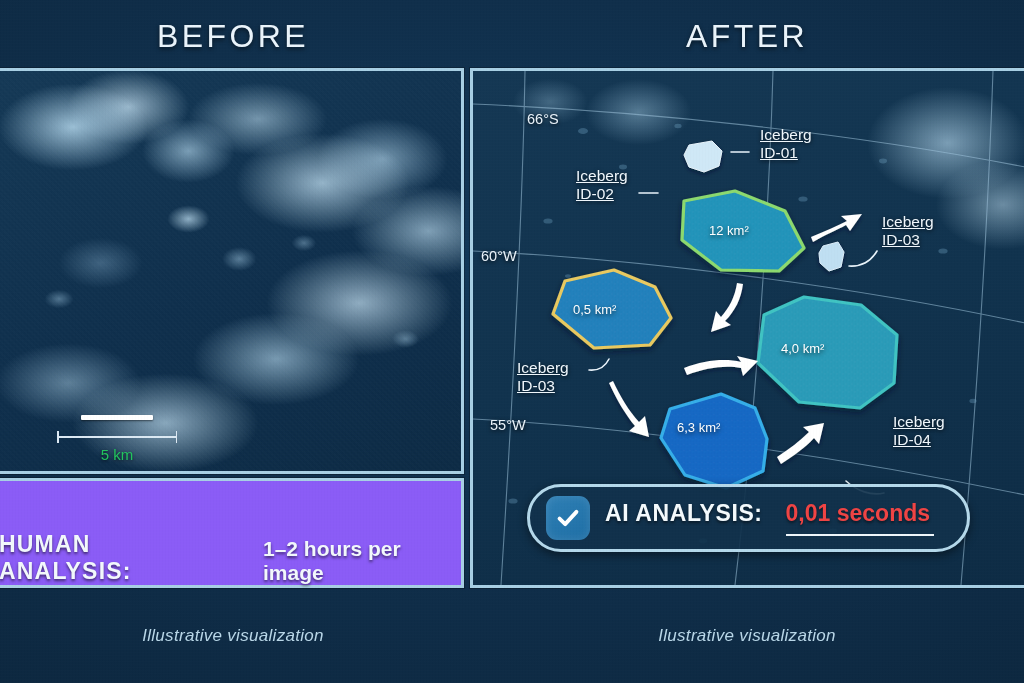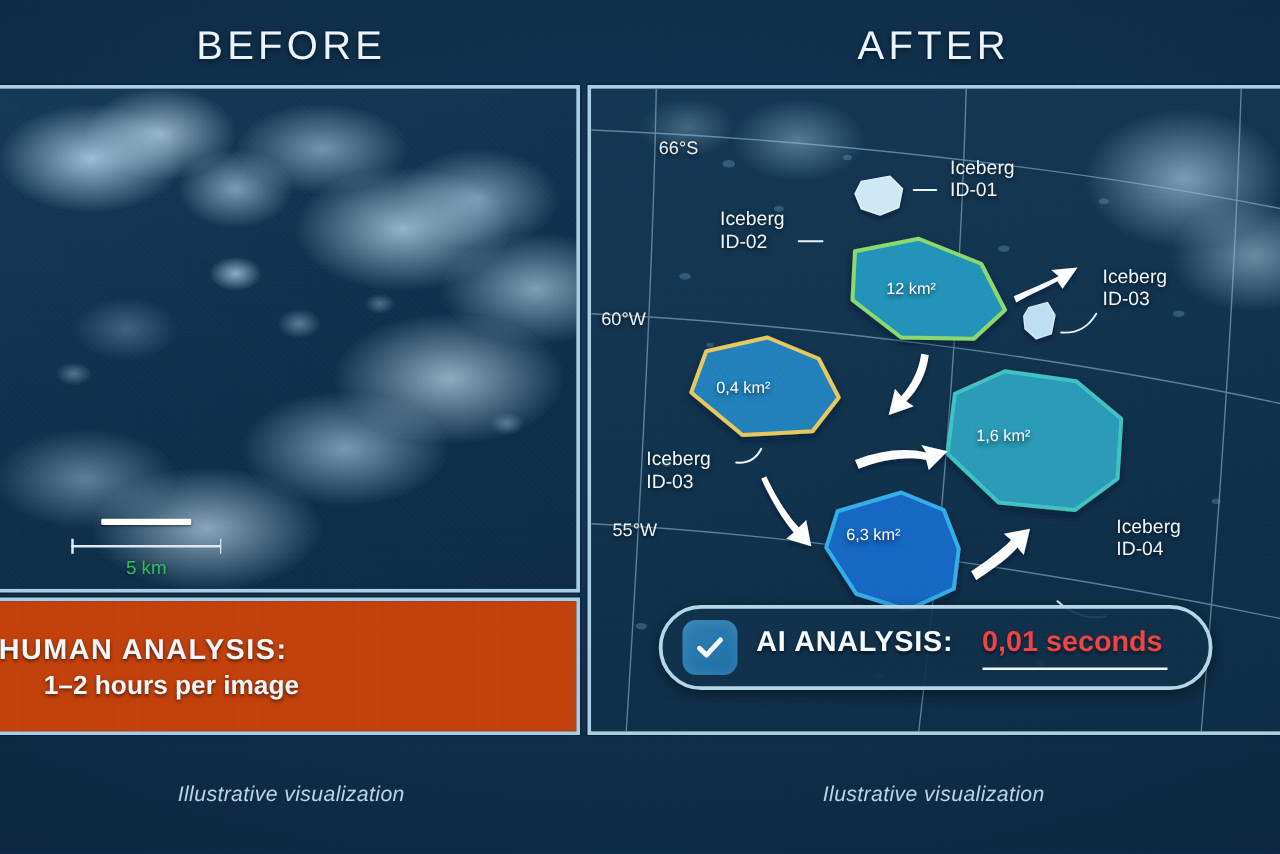--- a/index.html
+++ b/index.html
@@ -82,23 +82,23 @@
                    box-shadow:0 1px 2px rgba(0,0,0,.5);}
   #scale-bar .ruler{ position:relative; height:12px; }
   #scale-bar .ruler .line{ position:absolute; left:0; right:0; top:5px; height:1.5px; background:#dce9f3; }
   #scale-bar .ruler .cap{ position:absolute; top:0; width:1.5px; height:12px; background:#dce9f3; }
   #scale-bar .ruler .cap.l{ left:0; } #scale-bar .ruler .cap.r{ right:0; }
   #scale-label{ text-align:center; color:#22c55e; font-size:15px; margin-top:3px;
                 text-shadow:0 1px 3px rgba(0,0,0,.6); }
 
   
   #human-analysis{
-    position:absolute; inset:0; display:flex; flex-direction:column;
-    align-items:flex-start; justify-content:center; gap:4px;
-    background:#c2410c;
+    position:absolute; inset:0; display:flex; flex-direction:row;
+    align-items:flex-end; justify-content:center; gap:4px;
+    background:#8b5cf6;
   }
   .foot-title{ font-size:23px; font-weight:700; letter-spacing:1.2px; color:#f2f8fc;
                text-shadow:0 2px 3px rgba(0,0,0,.55); }
   .foot-sub  { font-size:21px; font-weight:700; color:#f2f8fc;
                text-shadow:0 2px 3px rgba(0,0,0,.55);margin-left:36px; }
 
   
   #map-canvas{ position:absolute; inset:0; }
   .ocean{
     position:absolute; inset:0;
@@ -107,21 +107,21 @@
       radial-gradient(ellipse 130px 90px at 86% 14%, rgba(186,222,243,.62), rgba(186,222,243,0) 62%),
       radial-gradient(ellipse 105px 70px at 96% 26%, rgba(196,228,246,.50), rgba(196,228,246,0) 64%),
       radial-gradient(ellipse 80px 50px at 30% 8%,  rgba(176,216,240,.42), rgba(176,216,240,0) 66%),
       radial-gradient(ellipse 55px 34px at 14% 6%,  rgba(176,216,240,.30), rgba(176,216,240,0) 68%),
       linear-gradient(165deg,#153854 0%,#11334e 50%,#0e2c45 100%);
   }
 
   
   .map-label{
     position:absolute; color:#f0f7fc; font-size:15.5px; line-height:18px;
-    text-shadow:0 1px 4px rgba(0,0,0,.75); white-space:nowrap; z-index:20;
+    text-shadow:0 1px 4px rgba(0,0,0,.75); white-space:nowrap; z-index:20;text-decoration:underline;
   }
   .grid-label{
     position:absolute; color:#eaf3fa; font-size:14.5px; z-index:18;
     text-shadow:0 1px 4px rgba(0,0,0,.8); white-space:nowrap;
   }
   .poly-area{
     position:absolute; color:#ffffff; font-size:13px; font-weight:400;
     text-shadow:0 2px 4px rgba(0,0,0,.65); white-space:nowrap; z-index:22;
   }
 
@@ -305,22 +305,22 @@
       <div class="map-label" style="left:44px; top:288px;">
         <div>Iceberg</div>
         <div>ID-03</div>
       </div>
       <div class="map-label" style="left:420px; top:342px;">
         <div>Iceberg</div>
         <div>ID-04</div>
       </div>
 
       <div class="poly-area" style="left:236px; top:152px;">12 km²</div>
-      <div class="poly-area" style="left:100px; top:231px;">0,4 km²</div>
-      <div class="poly-area" style="left:308px; top:270px;">1,6 km²</div>
+      <div class="poly-area" style="left:100px; top:231px;">0,5 km²</div>
+      <div class="poly-area" style="left:308px; top:270px;">4,0 km²</div>
       <div class="poly-area" style="left:204px; top:349px;">6,3 km²</div>
     </div>
   </div>
 
   <div id="ai-pill">
     <div id="ai-check">
       <svg viewBox="0 0 24 24" aria-hidden="true">
         <path d="M4.2 12.6 L9.4 17.6 L19.8 6.4" fill="none" stroke="#ffffff" stroke-width="3.6" stroke-linecap="round" stroke-linejoin="round"></path>
       </svg>
     </div>

